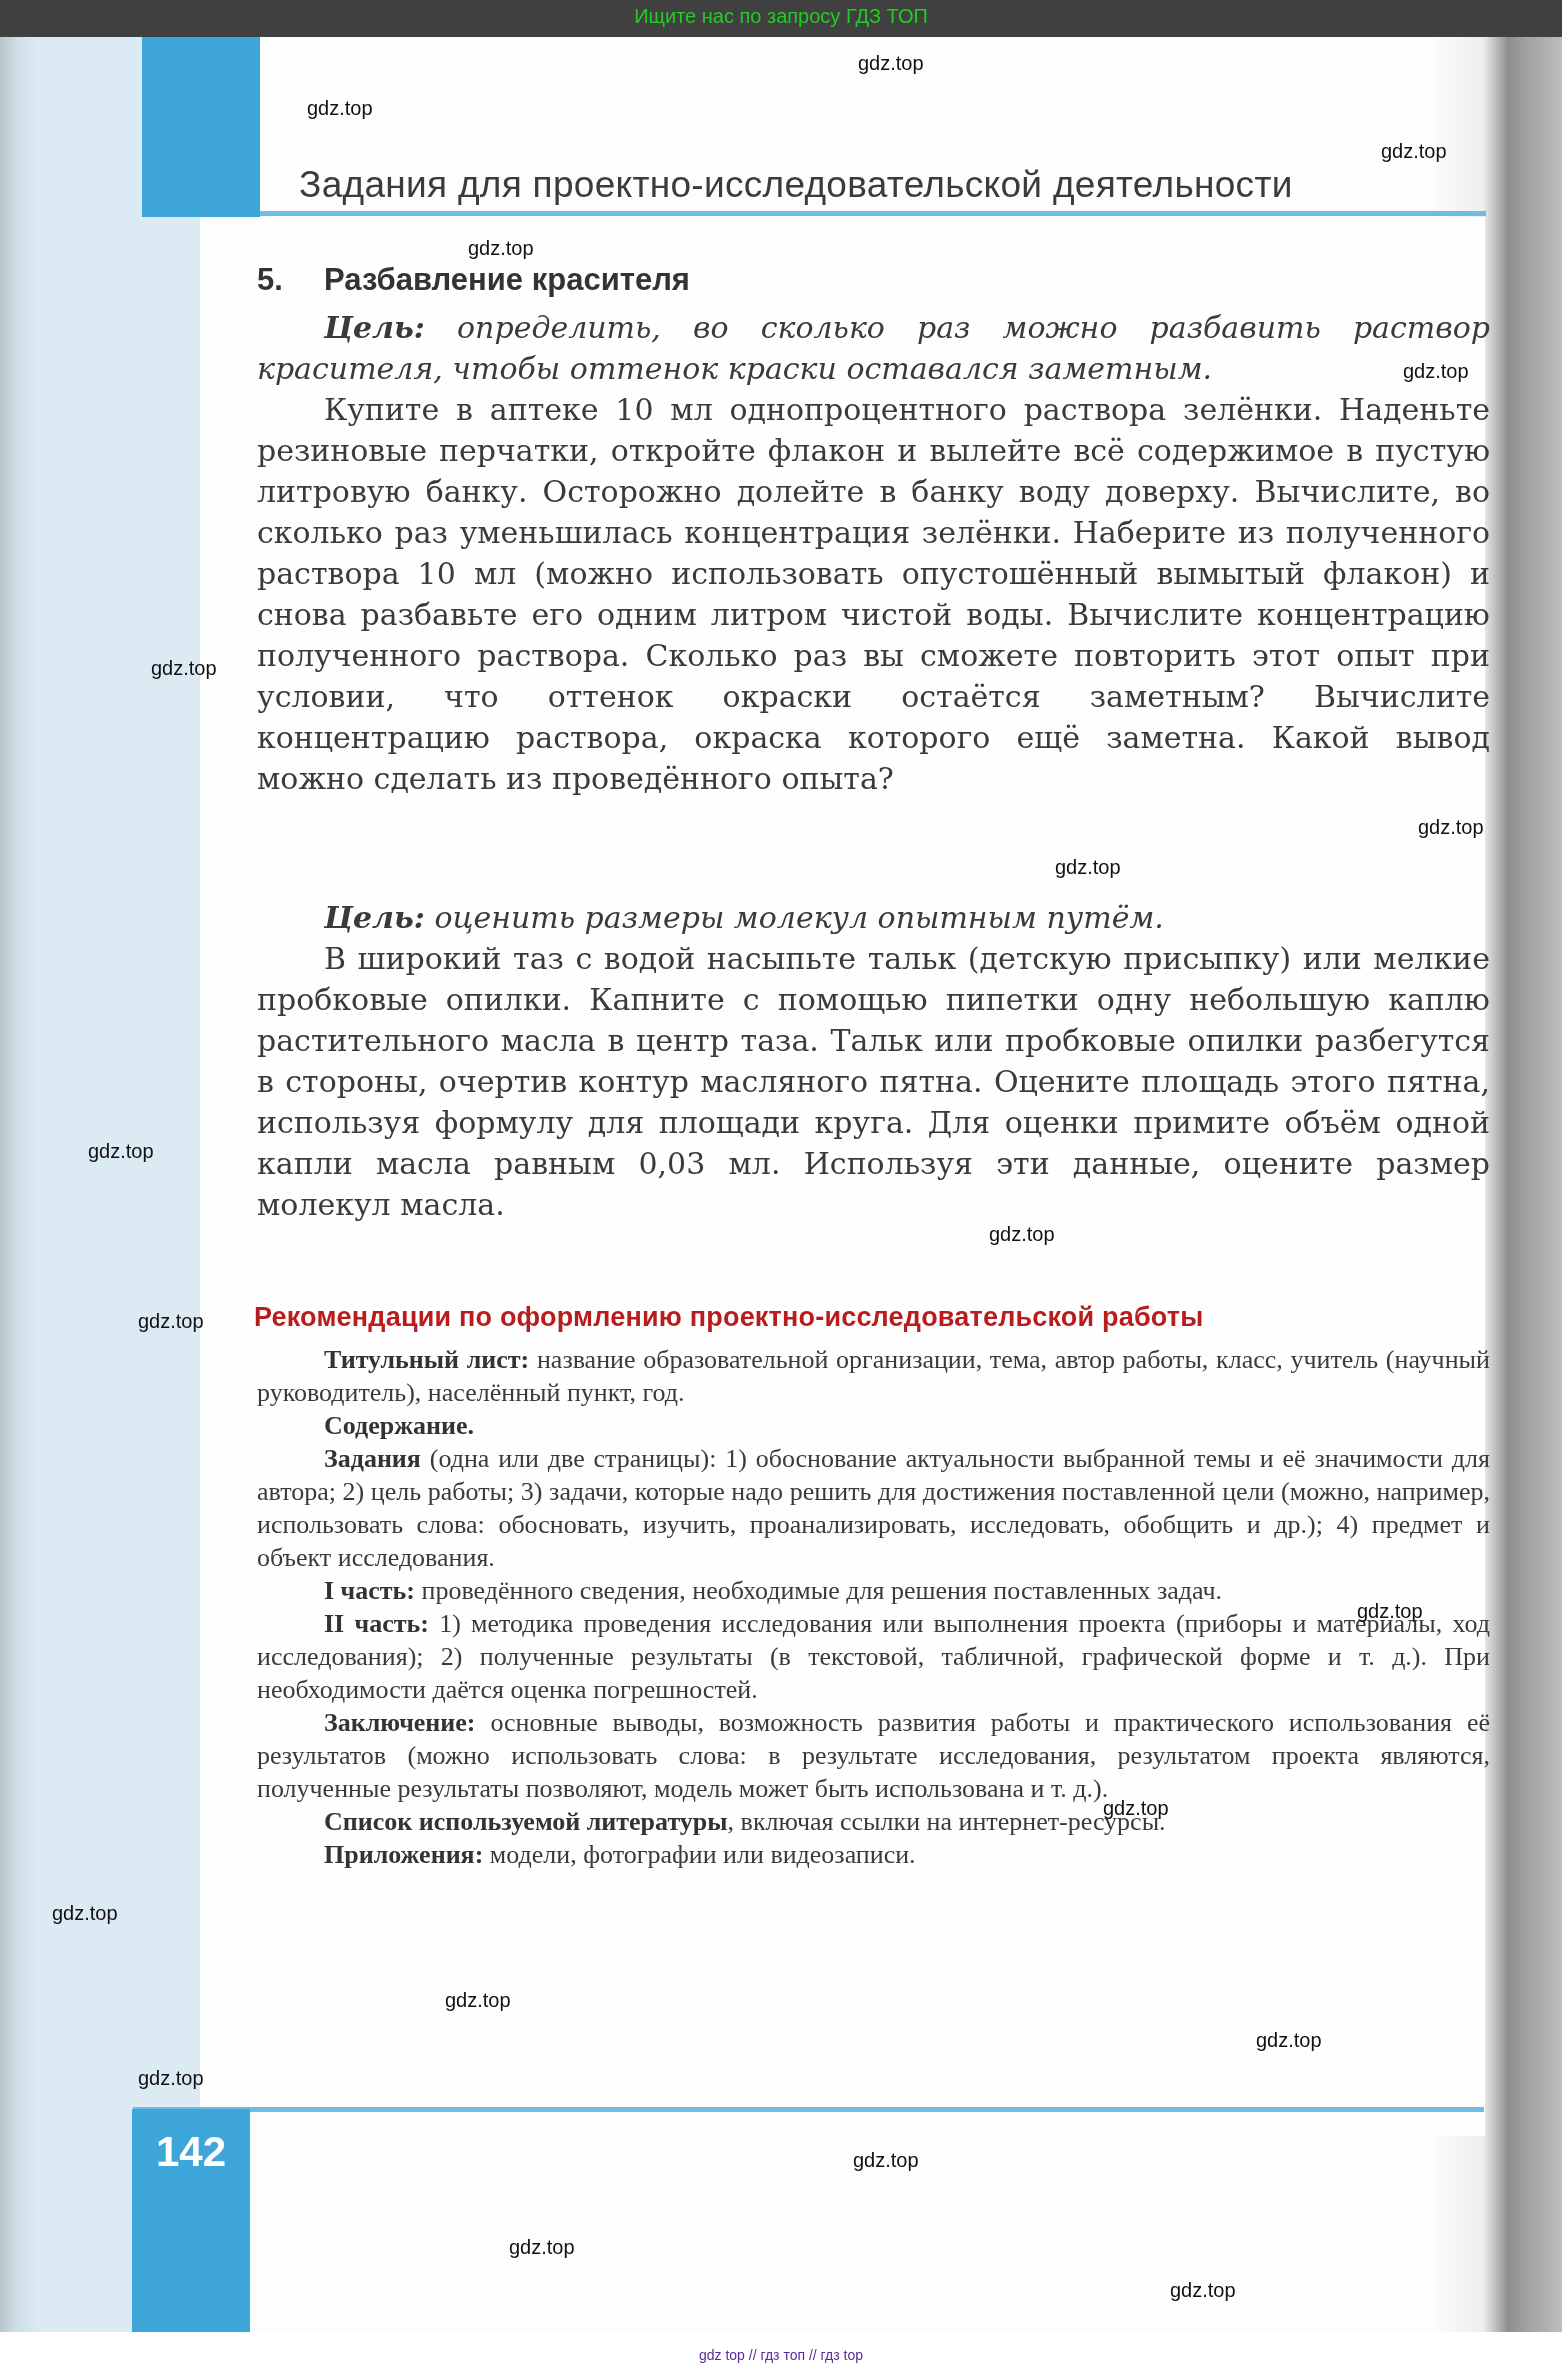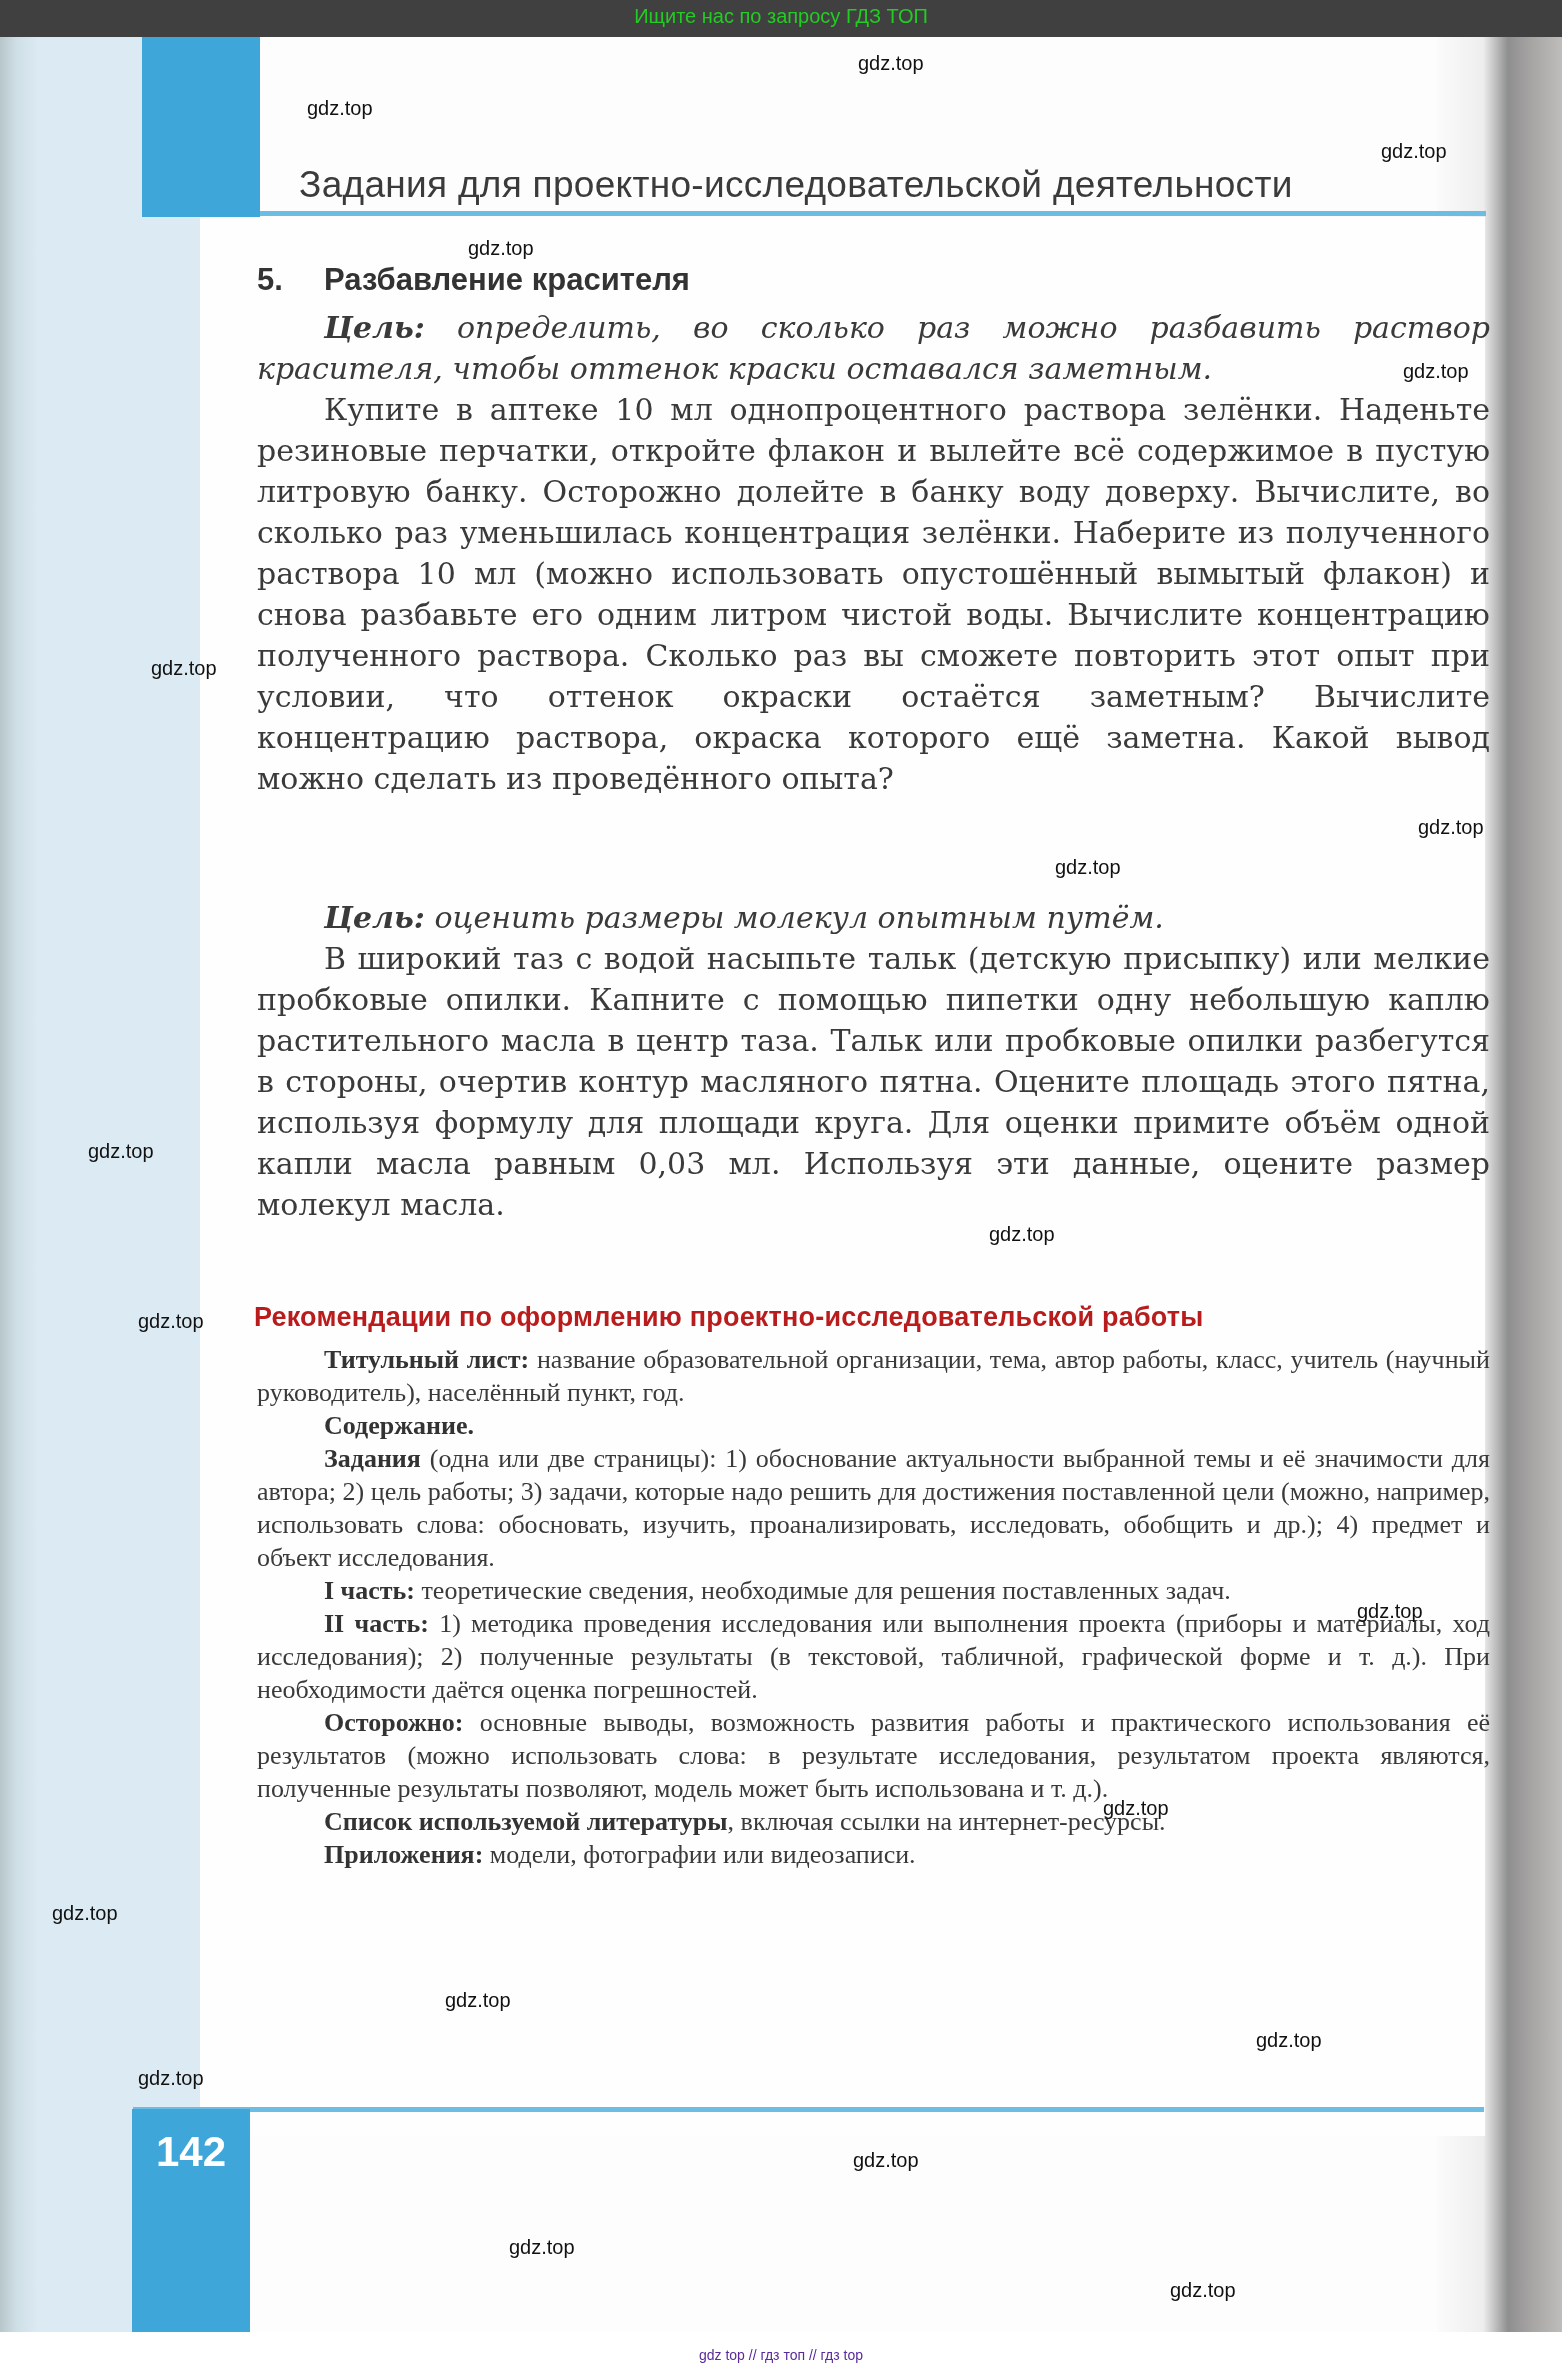--- a/index.html
+++ b/index.html
@@ -118,23 +118,23 @@
   <div class="body-text" style="top:860px;">
     <p class="indent goal"><b>Цель:</b> <span>оценить размеры молекул опытным путём.</span></p>
     <p class="indent">В широкий таз с водой насыпьте тальк (детскую присыпку) или мелкие пробковые опилки. Капните с помощью пипетки одну небольшую каплю растительного масла в центр таза. Тальк или пробковые опилки разбегутся в стороны, очертив контур масляного пятна. Оцените площадь этого пятна, используя формулу для площади круга. Для оценки примите объём одной капли масла равным 0,03 мл. Используя эти данные, оцените размер молекул масла.</p>
   </div>
 
   <div class="rec-title" style="top:1265px;">Рекомендации по оформлению проектно-исследовательской работы</div>
   <div class="rec-text" style="top:1306px;font-family:Liberation Serif, serif;">
     <p><b>Титульный лист:</b><span> название образовательной организации, тема, автор работы, класс, учитель (научный руководитель), населённый пункт, год.</span></p>
     <p><b>Содержание.</b><span></span></p>
     <p><b>Задания</b><span> (одна или две страницы): 1) обоснование актуальности выбранной темы и её значимости для автора; 2) цель работы; 3) задачи, которые надо решить для достижения поставленной цели (можно, например, использовать слова: обосновать, изучить, проанализировать, исследовать, обобщить и др.); 4) предмет и объект исследования.</span></p>
-    <p><b>I часть:</b><span> теоретические сведения, необходимые для решения поставленных задач.</span></p>
+    <p><b>I часть:</b><span> проведённого сведения, необходимые для решения поставленных задач.</span></p>
     <p><b>II часть:</b><span> 1) методика проведения исследования или выполнения проекта (приборы и материалы, ход исследования); 2) полученные результаты (в текстовой, табличной, графической форме и т. д.). При необходимости даётся оценка погрешностей.</span></p>
-    <p><b>Осторожно:</b><span> основные выводы, возможность развития работы и практического использования её результатов (можно использовать слова: в результате исследования, результатом проекта являются, полученные результаты позволяют, модель может быть использована и т. д.).</span></p>
+    <p><b>Заключение:</b><span> основные выводы, возможность развития работы и практического использования её результатов (можно использовать слова: в результате исследования, результатом проекта являются, полученные результаты позволяют, модель может быть использована и т. д.).</span></p>
     <p><b>Список используемой литературы</b><span>, включая ссылки на интернет-ресурсы.</span></p>
     <p><b>Приложения:</b><span> модели, фотографии или видеозаписи.</span></p>
   </div>
 
   <div class="footer-rule"></div>
   <div class="blue-strip-bottom"></div>
   <div class="page-number">142</div>
 </div>
 
 <div id="watermarks">

